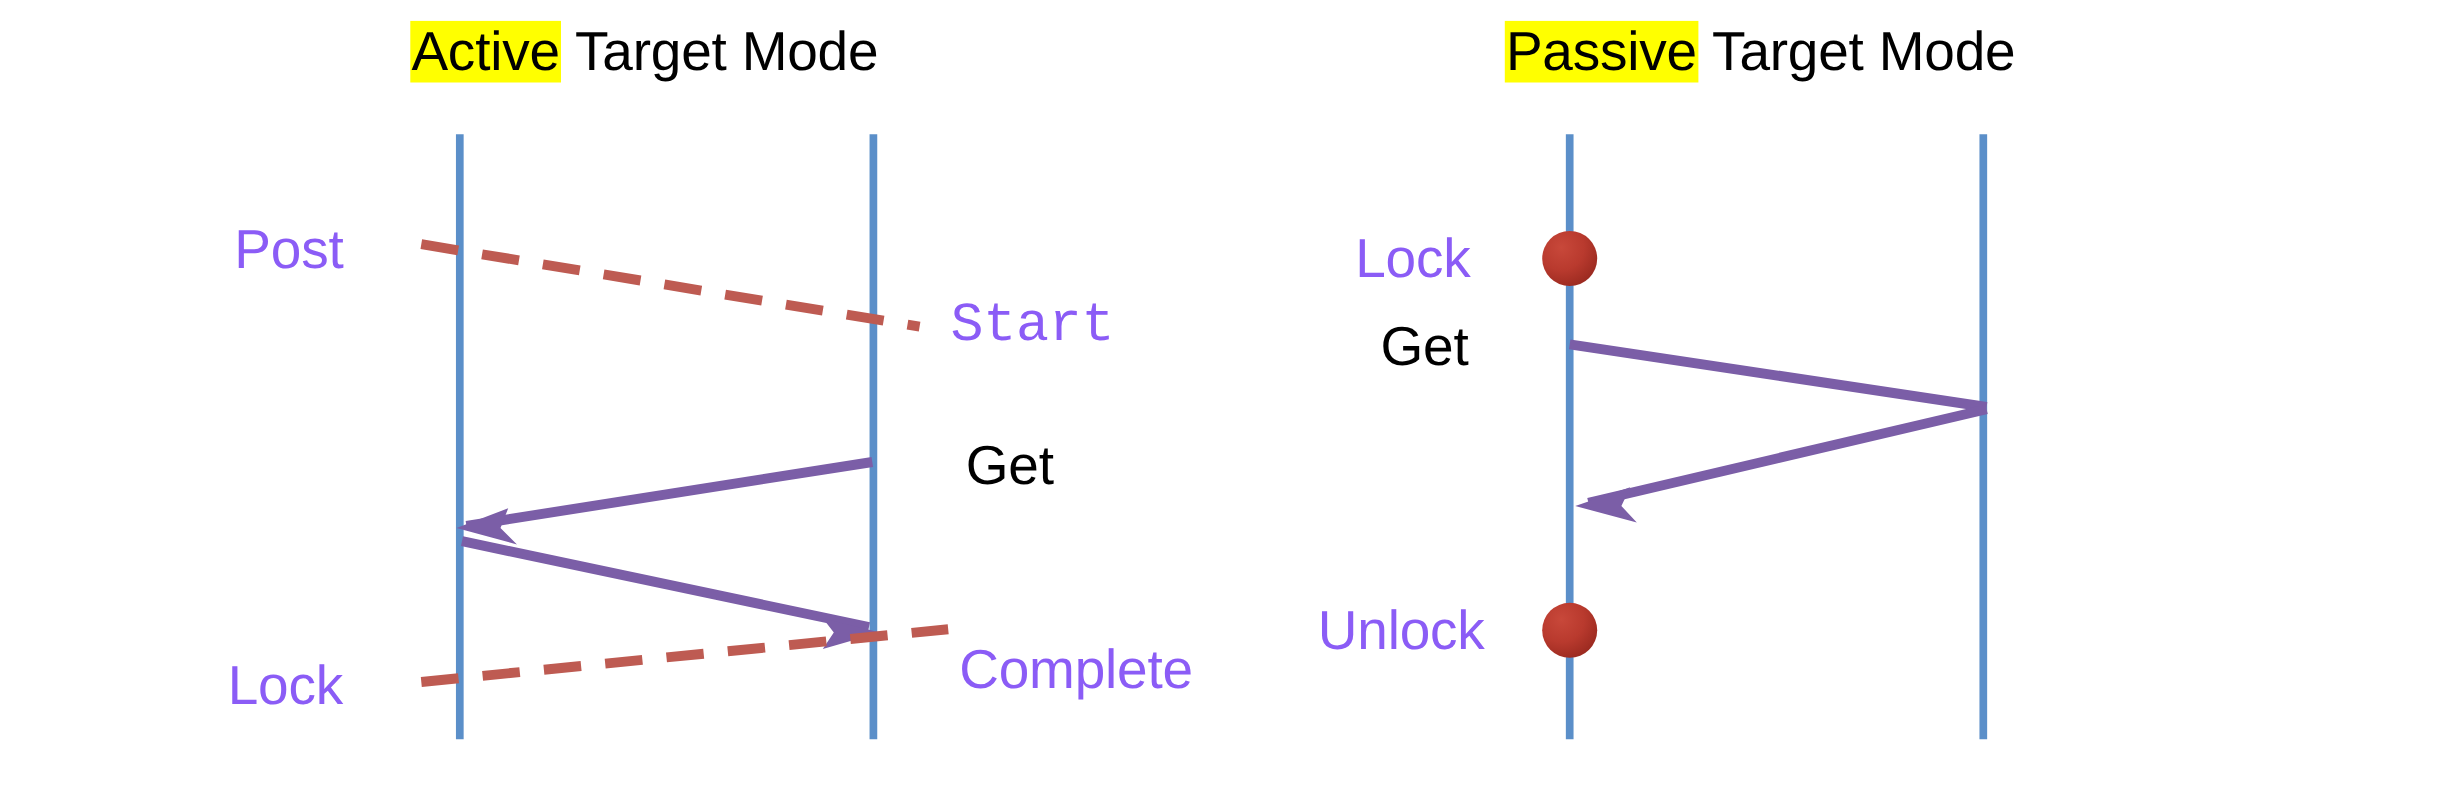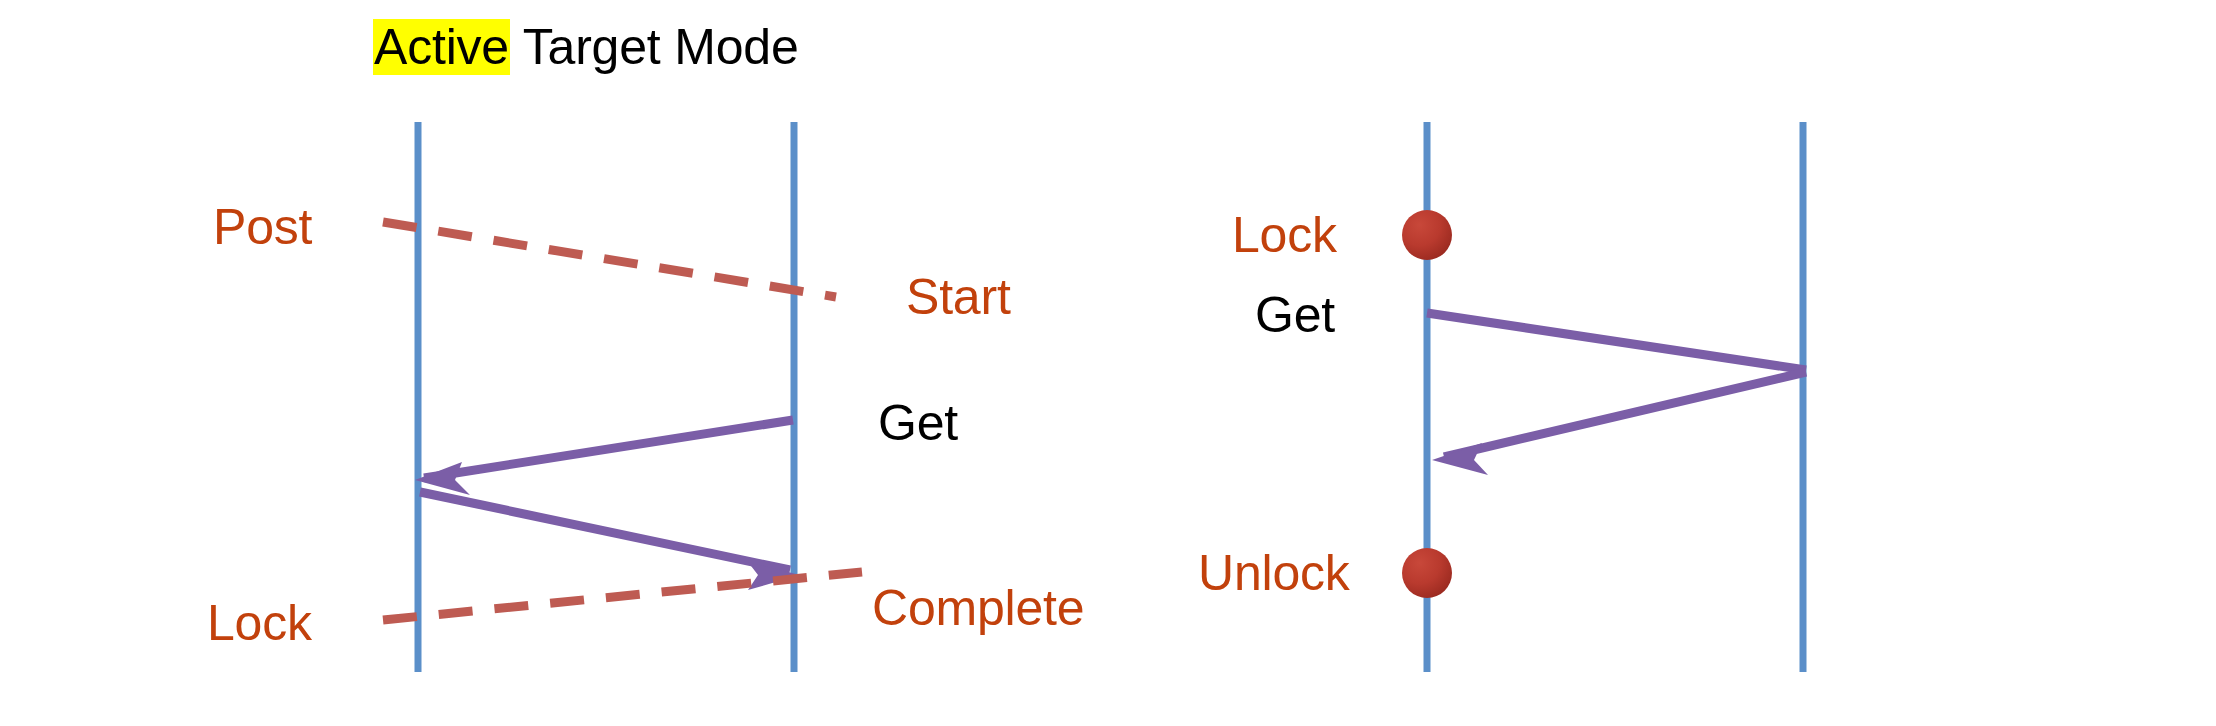--- a/index.html
+++ b/index.html
@@ -40,21 +40,21 @@
   }
   .lbl {
     position: absolute;
     white-space: nowrap;
     font-size: 50px;
     font-family: "Liberation Sans", sans-serif;
     letter-spacing: -0.2px;
     line-height: 1;
   }
   .lbl-red {
-    color: #c2410c;
+    color: #8b5cf6;
     text-align: center;
   }
   .lbl-purple {
     color: #000000;
   }
 </style>
 </head>
 <body>
 
 <div id="stage">
@@ -94,24 +94,27 @@
 
       <circle cx="1427" cy="235" r="25" fill="url(#dotGrad)"></circle>
       <circle cx="1427" cy="573" r="25" fill="url(#dotGrad)"></circle>
     </g>
   </svg>
 
   <div class="title" style="left:373px; top:18px;">
     <span class="hl">Active</span><span> Target Mode</span>
   </div>
 
+  <div class="title" style="left:1368px; top:18px;">
+    <span class="hl">Passive</span><span> Target Mode</span>
+  </div>
 
   <div class="lbl lbl-red" style="left:213px; top:202px;">Post</div>
 
-  <div class="lbl lbl-red" style="left:906px; top:272px;">Start</div>
+  <div class="lbl lbl-red" style="left:864px; top:272px;font-family:Liberation Mono, monospace;">Start</div>
 
   <div class="lbl lbl-purple" style="left:878px; top:398px;">Get</div>
 
   <div class="lbl lbl-red" style="left:872px; top:552px;margin-top:31px;">Complete</div>
 
   <div class="lbl lbl-red" style="left:207px; top:598px;">Lock</div>
 
   <div class="lbl lbl-red" style="left:1232px; top:210px;">Lock</div>
 
   <div class="lbl lbl-purple" style="left:1255px; top:290px;">Get</div>

